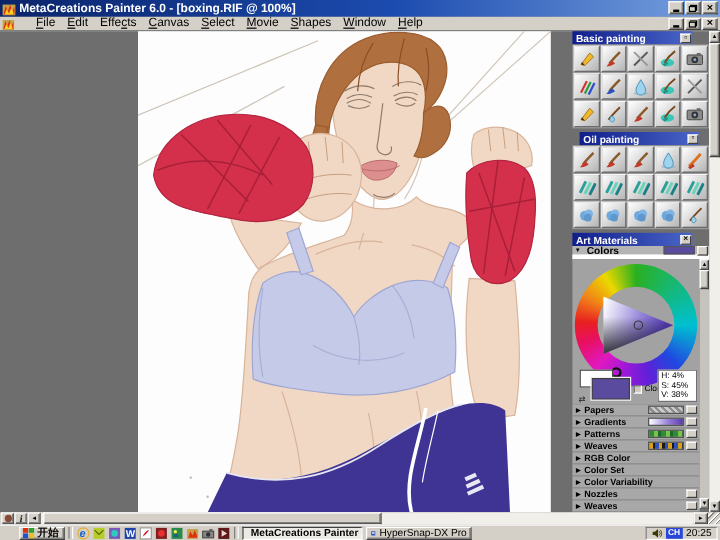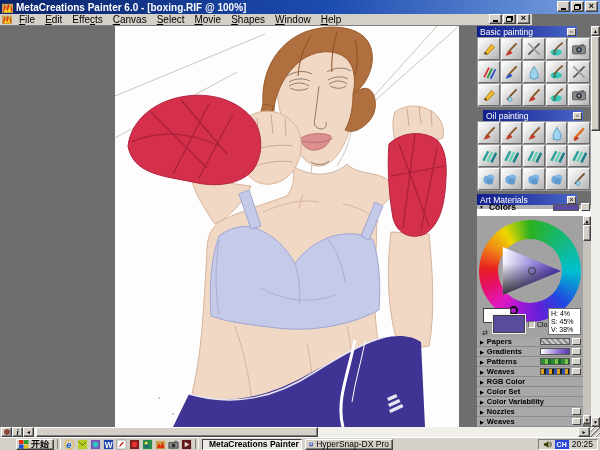--- a/index.html
+++ b/index.html
@@ -12,35 +12,35 @@
   .title-text{margin-left:3px;white-space:nowrap;}
   .winbtns{position:absolute;right:2px;top:1px;display:flex;gap:1px;}
   .wbtn{width:13px;height:11px;background:#d4d0c8;border:1px solid;border-color:#fff #404040 #404040 #fff;
         box-shadow:inset -1px -1px 0 #808080;display:flex;align-items:flex-end;justify-content:center;
         font-size:8px;line-height:8px;color:#000;box-sizing:border-box;}
   .g-min{width:5px;height:2px;background:#000;margin:0 auto 1px;}
   .g-rest{position:relative;width:7px;height:6px;margin-bottom:1px;}
   .g-rest::before{content:"";position:absolute;right:0;top:0;width:4px;height:3px;border:1px solid #000;}
   .g-rest::after{content:"";position:absolute;left:0;bottom:0;width:4px;height:3px;border:1px solid #000;background:#d4d0c8;}
   .g-x{font-size:9px;font-weight:bold;line-height:9px;margin-bottom:0px;}
-  .menubar{left:0;top:14px;width:532px;height:12px;background:#d4d0c8;display:flex;
-           font-size:10px;color:#000;border-bottom:1px solid #808080;box-sizing:border-box;}
+  .menubar{left:0;top:14px;width:600px;height:12px;background:#d4d0c8;display:flex;align-items:center;
+           font-size:10px;color:#000;border-bottom:1px solid #808080;box-sizing:border-box;gap:11px;}
   .menu-item{padding:0 5px;white-space:nowrap;}
   .menu-item u{text-decoration:underline;}
   
   .canvas{left:115px;top:26px;width:344px;height:401px;background:#fdfdfd;}
   
   .panel-title{width:100px;height:11px;background:linear-gradient(90deg,#101e8c,#4a66c8);color:#fff;
-               font-size:8.5px;font-weight:normal;display:flex;align-items:center;padding-left:3px;box-sizing:border-box;}
+               font-size:8.5px;font-weight:bold;display:flex;align-items:center;padding-left:3px;box-sizing:border-box;}
   .pt-btn{margin-left:auto;margin-right:1px;width:9px;height:8px;background:#d4d0c8;border:1px solid;
           border-color:#fff #404040 #404040 #fff;font-size:7px;line-height:6px;text-align:center;color:#000;box-sizing:border-box;}
   .tool-grid{width:114px;background:#9a9a9a;display:grid;grid-template-columns:repeat(5,1fr);gap:1px;padding:1px;box-sizing:border-box;}
   .tool-btn{height:22px;background:linear-gradient(135deg,#ffffff,#d6d6d6 55%,#b4b4b4);border:1px solid;
             border-color:#f8f8f8 #6a6a6a #6a6a6a #f8f8f8;display:flex;align-items:center;justify-content:center;box-sizing:border-box;}
-  .colors-header{width:114px;height:11px;background:#b4b4b4;border-bottom:7px solid #ffffff;display:flex;
+  .colors-header{width:114px;height:11px;background:#b4b4b4;border-bottom:4px solid #ffffff;display:flex;
                  align-items:center;font-size:8.5px;font-weight:bold;color:#000;padding-left:2px;box-sizing:border-box;}
   .ch-swatch{margin-left:auto;width:26px;height:7px;border:1px solid #555;box-sizing:border-box;}
   .art-body{width:106px;height:121px;background:#a2a2a2;}
   .wheel{position:absolute;left:2px;top:4px;width:102px;height:102px;border-radius:50%;
          background:conic-gradient(from 0deg,#2ab020,#00c0d0 25%,#2048e0 37%,#6020d8 46%,#a018d8 54%,#e018c0 62%,#e81060 70%,#e82020 76%,#f08018 83%,#ecd800 91%,#2ab020);}
   .wheel-hole{position:absolute;left:19px;top:19px;width:64px;height:64px;border-radius:50%;background:#a2a2a2;}
   .tri-a,.tri-b{position:absolute;left:22px;top:21px;width:60px;height:60px;clip-path:polygon(3% 10%,100% 50%,3% 90%);}
   .tri-a{background:linear-gradient(105deg,#ffffff 6%,#9484d8 52%,#5b3fc0 82%);}
   .tri-b{background:linear-gradient(to bottom,rgba(0,0,0,0) 38%,rgba(0,0,0,.9) 100%);}
   .tri-cursor{position:absolute;left:49px;top:47px;width:6px;height:6px;border:1px solid #3a3a3a;border-radius:50%;}

